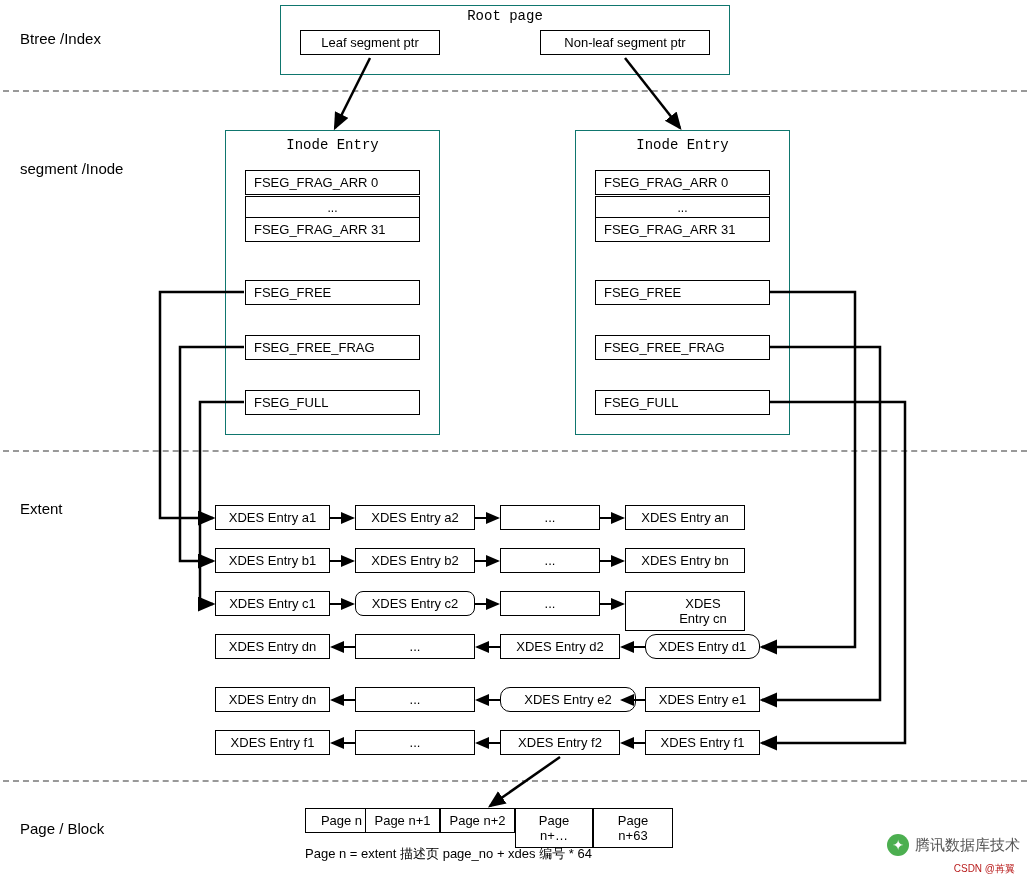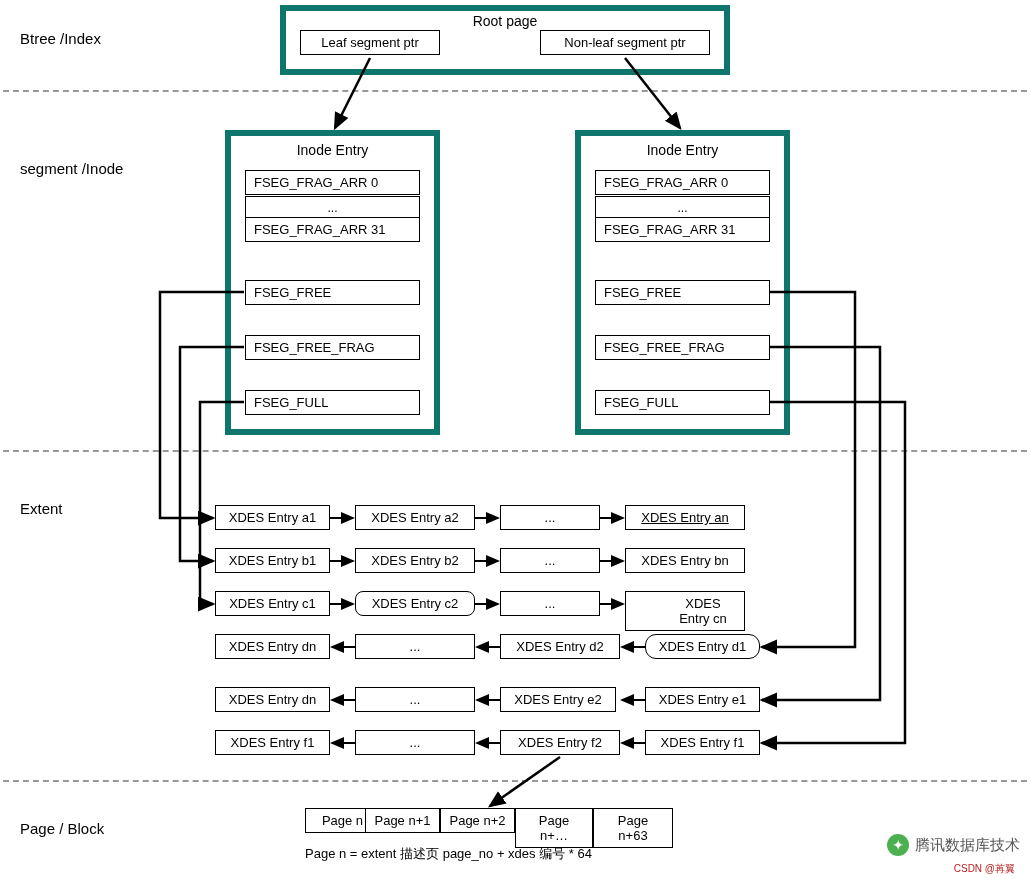--- a/index.html
+++ b/index.html
@@ -20,21 +20,22 @@
   .box {
     position: absolute;
     border: 1px solid #000;
     background: #fff;
     padding: 4px 8px;
     text-align: center;
     font-size: 13px;
   }
   .container {
     position: absolute;
-    border: 6px solid #0f766e;
+    border: 1px solid #0f766e;
+    font-family: Liberation Mono, monospace;
   }
   .dashed {
     position: absolute;
     border-top: 2px dashed #999;
     width: 1024px;
     left: 3px;
   }
   svg.overlay {
     position: absolute;
     top: 0; left: 0;
@@ -101,48 +102,48 @@
 <div class="box" style="left:595px; top:170px; width:175px; text-align:left;">FSEG_FRAG_ARR 0</div>
 <div class="box" style="left:595px; top:196px; width:175px; height:22px; font-size:12px;">...</div>
 <div class="box" style="left:595px; top:217px; width:175px; text-align:left;">FSEG_FRAG_ARR 31</div>
 <div class="box" style="left:595px; top:280px; width:175px; text-align:left;">FSEG_FREE</div>
 <div class="box" style="left:595px; top:335px; width:175px; text-align:left;">FSEG_FREE_FRAG</div>
 <div class="box" style="left:595px; top:390px; width:175px; text-align:left;">FSEG_FULL</div>
 
 <div class="box" style="left:215px; top:505px; width:115px;">XDES Entry a1</div>
 <div class="box" style="left:355px; top:505px; width:120px;">XDES Entry  a2</div>
 <div class="box" style="left:500px; top:505px; width:100px;">...</div>
-<div class="box" style="left:625px; top:505px; width:120px;text-decoration:underline;">XDES Entry an</div>
+<div class="box" style="left:625px; top:505px; width:120px;">XDES Entry an</div>
 
 <div class="box" style="left:215px; top:548px; width:115px;">XDES Entry b1</div>
 <div class="box" style="left:355px; top:548px; width:120px;">XDES Entry  b2</div>
 <div class="box" style="left:500px; top:548px; width:100px;">...</div>
 <div class="box" style="left:625px; top:548px; width:120px;">XDES Entry bn</div>
 
 <div class="box" style="left:215px; top:591px; width:115px;">XDES Entry c1</div>
 <div class="box" style="left:355px; top:591px; width:120px;border-radius:8px;">XDES Entry  c2</div>
 <div class="box" style="left:500px; top:591px; width:100px;">...</div>
 <div class="box" style="left:625px; top:591px; width:120px;padding-left:44px;">XDES Entry cn</div>
 
 <div class="box" style="left:215px; top:634px; width:115px;">XDES Entry dn</div>
 <div class="box" style="left:355px; top:634px; width:120px;">...</div>
 <div class="box" style="left:500px; top:634px; width:120px;">XDES Entry  d2</div>
 <div class="box" style="left:645px; top:634px; width:115px;border-radius:11px;">XDES Entry d1</div>
 
 <div class="box" style="left:215px; top:687px; width:115px;">XDES Entry dn</div>
 <div class="box" style="left:355px; top:687px; width:120px;">...</div>
-<div class="box" style="left:500px; top:687px; width:116px;">XDES Entry  e2</div>
+<div class="box" style="left:500px; top:687px; width:136px;border-radius:10px;">XDES Entry  e2</div>
 <div class="box" style="left:645px; top:687px; width:115px;">XDES Entry e1</div>
 
 <div class="box" style="left:215px; top:730px; width:115px;">XDES Entry f1</div>
 <div class="box" style="left:355px; top:730px; width:120px;">...</div>
 <div class="box" style="left:500px; top:730px; width:120px;">XDES Entry  f2</div>
 <div class="box" style="left:645px; top:730px; width:115px;">XDES Entry f1</div>
 
-<div class="box" style="left:305px; top:808px; width:76px; border-right:2px solid #be185d;">Page n</div>
+<div class="box" style="left:305px; top:808px; width:76px; border-right:4px solid #be185d;">Page n</div>
 <div class="box" style="left:365px; top:808px; width:75px;">Page n+1</div>
 <div class="box" style="left:440px; top:808px; width:75px;">Page n+2</div>
 <div class="box" style="left:515px; top:808px; width:78px;">Page n+…</div>
 <div class="box" style="left:593px; top:808px; width:80px;">Page n+63</div>
 
 <div style="position:absolute; left:305px; top:845px; font-size:13px;">Page n = extent 描述页 page_no + xdes 编号 * 64</div>
 
 <div class="watermark1">
   <span class="wm-icon">✦</span>
   <span>腾讯数据库技术</span>

